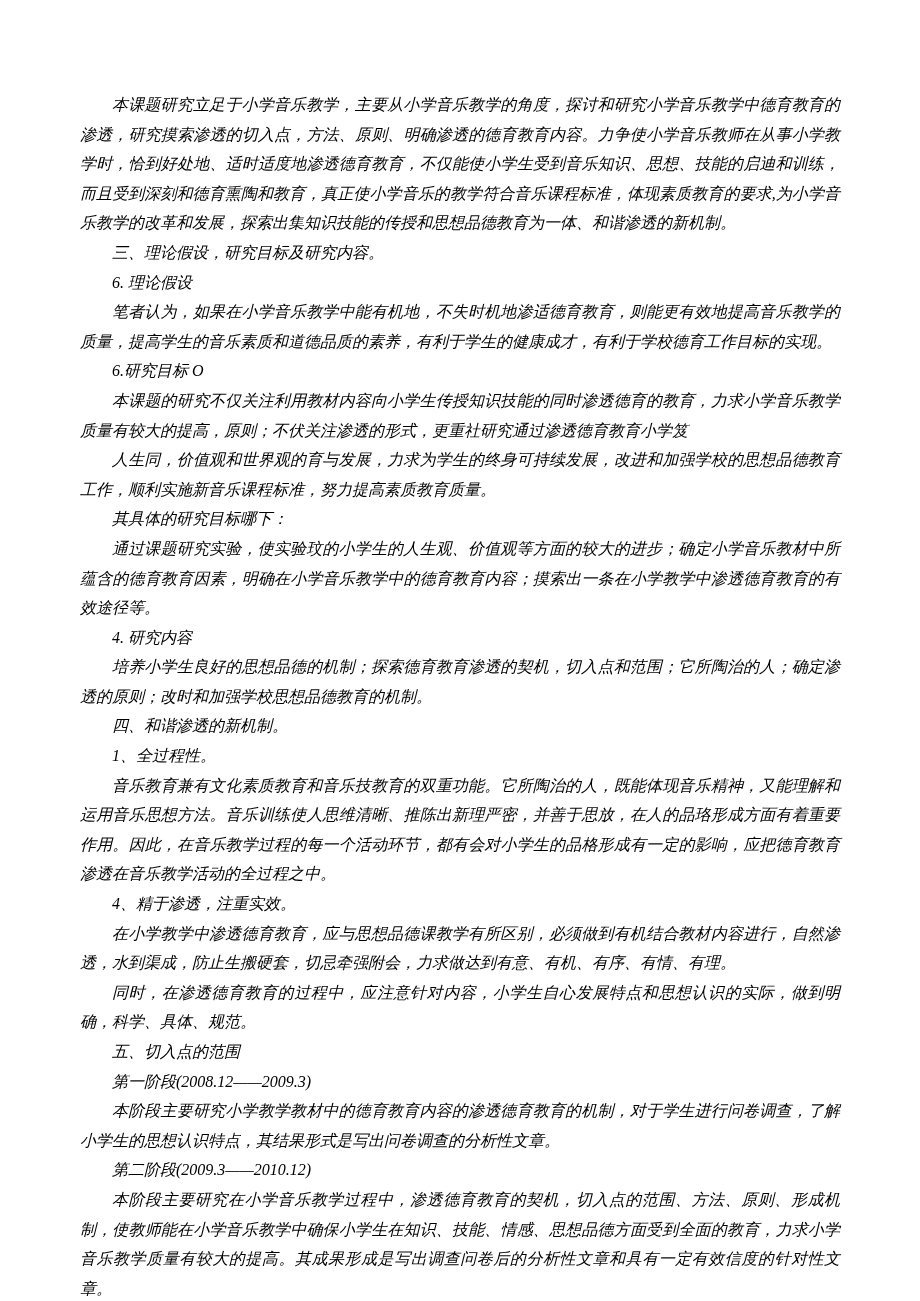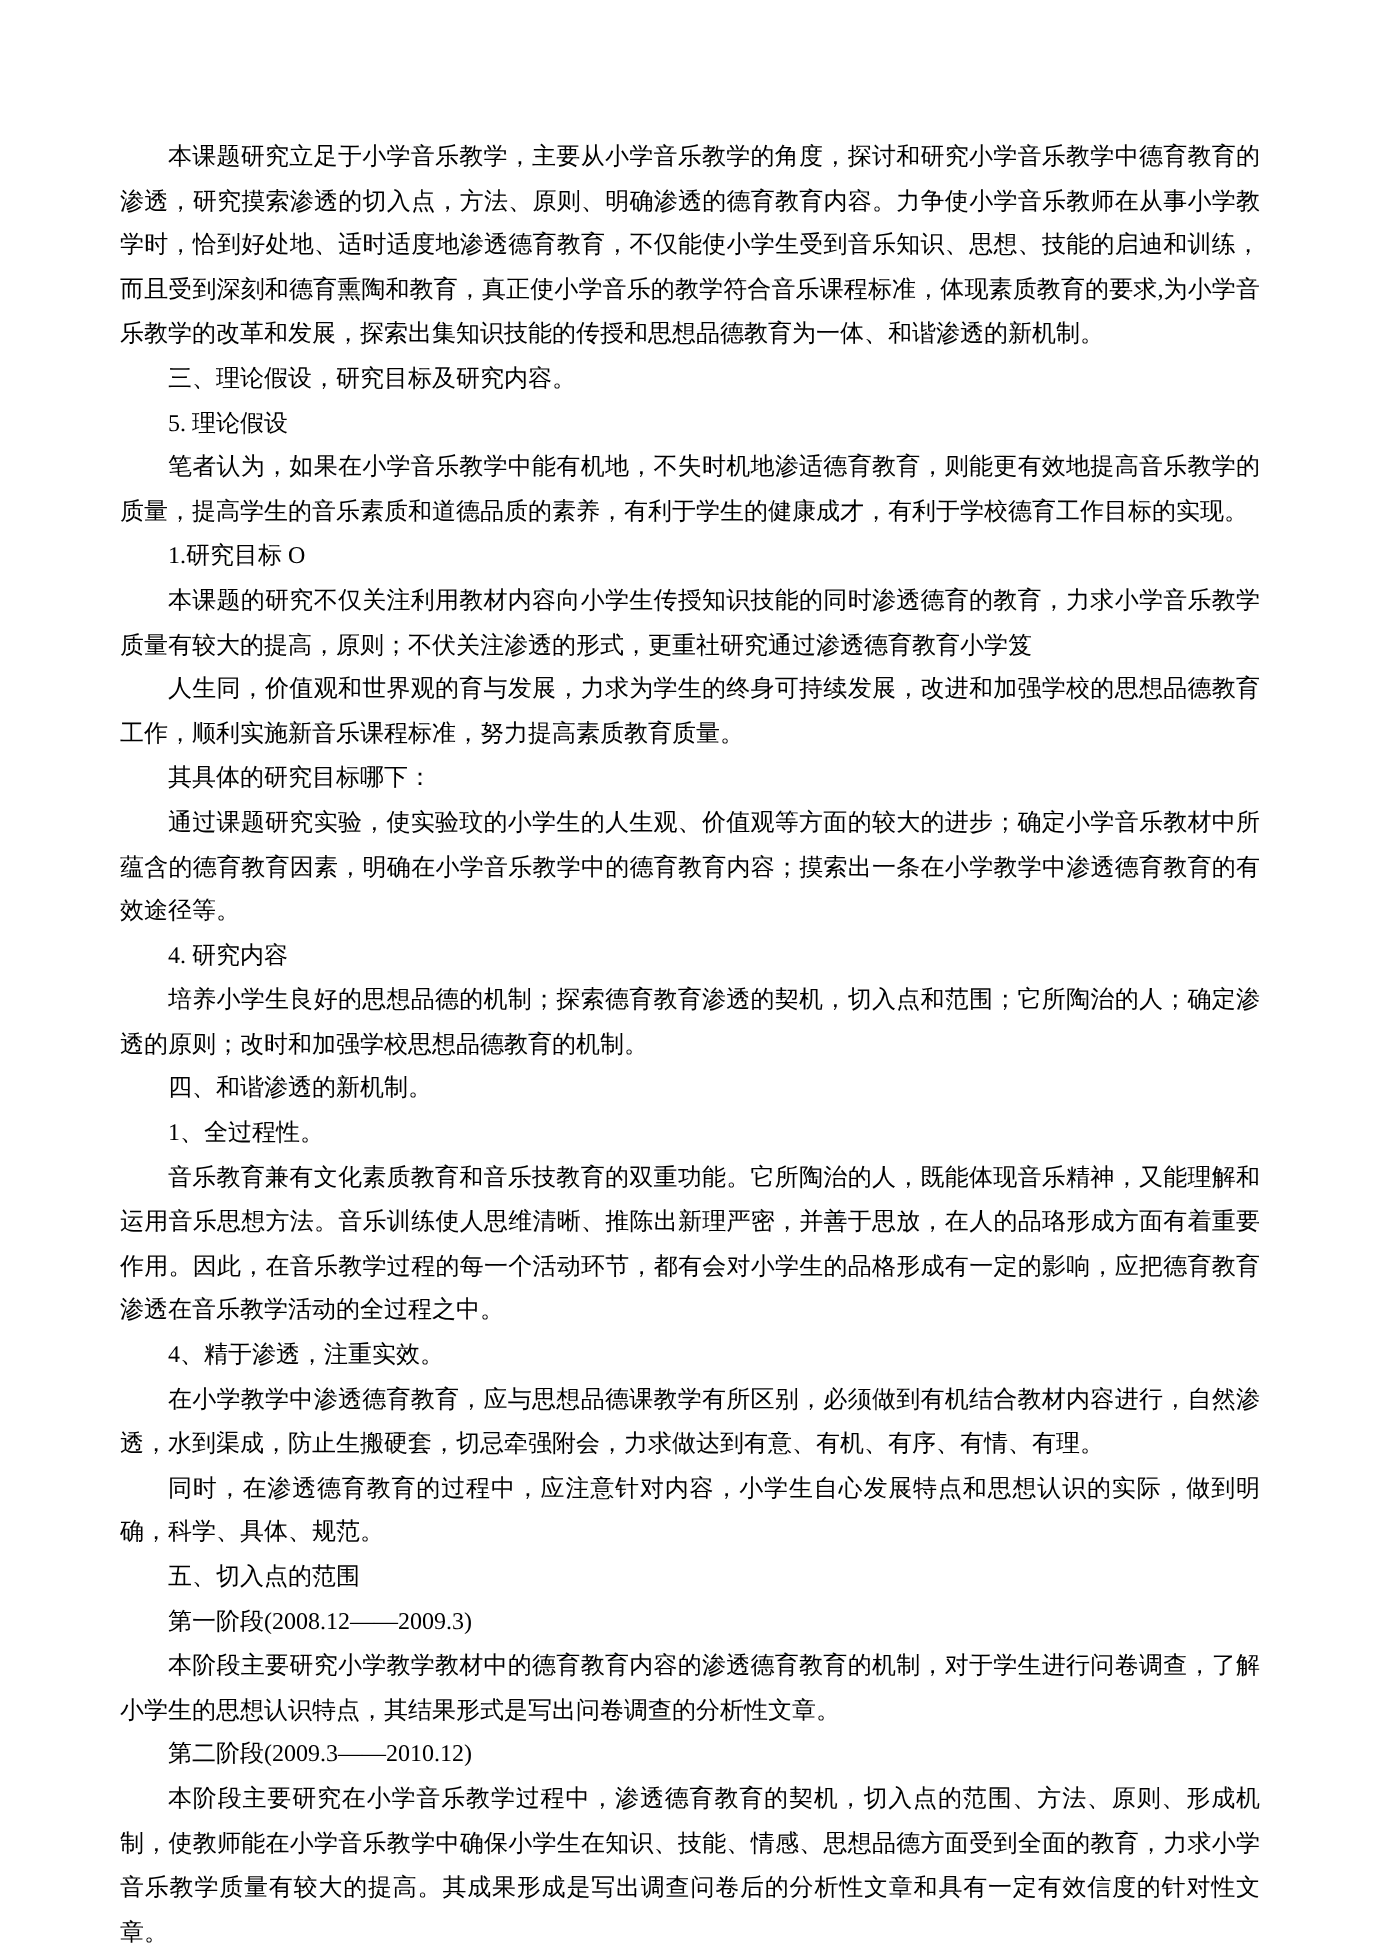--- a/index.html
+++ b/index.html
@@ -11,30 +11,31 @@
       width: 920px;
       margin: 0;
       padding: 90px 80px 60px 80px;
       box-sizing: border-box;
     }
     p {
       margin: 0;
       text-indent: 2em;
       text-align: justify;
       word-break: break-all;
+      font-style: italic;
     }
   </style>
 </head>
 <body>
 
 <p>本课题研究立足于小学音乐教学，主要从小学音乐教学的角度，探讨和研究小学音乐教学中德育教育的渗透，研究摸索渗透的切入点，方法、原则、明确渗透的德育教育内容。力争使小学音乐教师在从事小学教学时，恰到好处地、适时适度地渗透德育教育，不仅能使小学生受到音乐知识、思想、技能的启迪和训练，而且受到深刻和德育熏陶和教育，真正使小学音乐的教学符合音乐课程标准，体现素质教育的要求,为小学音乐教学的改革和发展，探索出集知识技能的传授和思想品德教育为一体、和谐渗透的新机制。</p>
 <p>三、理论假设，研究目标及研究内容。</p>
-<p>5. 理论假设</p>
+<p>6. 理论假设</p>
 <p>笔者认为，如果在小学音乐教学中能有机地，不失时机地渗适德育教育，则能更有效地提高音乐教学的质量，提高学生的音乐素质和道德品质的素养，有利于学生的健康成才，有利于学校德育工作目标的实现。</p>
-<p>1.研究目标 O</p>
+<p>6.研究目标 O</p>
 <p>本课题的研究不仅关注利用教材内容向小学生传授知识技能的同时渗透德育的教育，力求小学音乐教学质量有较大的提高，原则；不伏关注渗透的形式，更重社研究通过渗透德育教育小学笈</p>
 <p>人生同，价值观和世界观的育与发展，力求为学生的终身可持续发展，改进和加强学校的思想品德教育工作，顺利实施新音乐课程标准，努力提高素质教育质量。</p>
 <p>其具体的研究目标哪下：</p>
 <p>通过课题研究实验，使实验玟的小学生的人生观、价值观等方面的较大的进步；确定小学音乐教材中所蕴含的德育教育因素，明确在小学音乐教学中的德育教育内容；摸索出一条在小学教学中渗透德育教育的有效途径等。</p>
 <p>4. 研究内容</p>
 <p>培养小学生良好的思想品德的机制；探索德育教育渗透的契机，切入点和范围；它所陶治的人；确定渗透的原则；改时和加强学校思想品德教育的机制。</p>
 <p>四、和谐渗透的新机制。</p>
 <p>1、全过程性。</p>
 <p>音乐教育兼有文化素质教育和音乐技教育的双重功能。它所陶治的人，既能体现音乐精神，又能理解和运用音乐思想方法。音乐训练使人思维清晰、推陈出新理严密，并善于思放，在人的品珞形成方面有着重要作用。因此，在音乐教学过程的每一个活动环节，都有会对小学生的品格形成有一定的影响，应把德育教育渗透在音乐教学活动的全过程之中。</p>
 <p>4、精于渗透，注重实效。</p>

